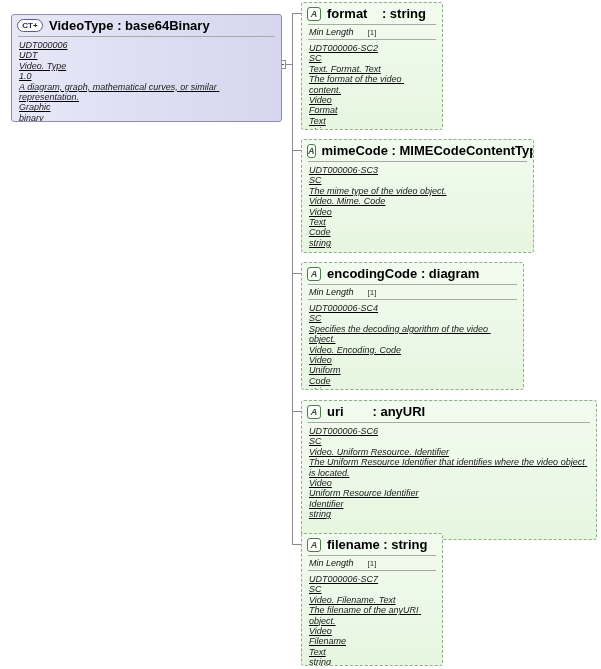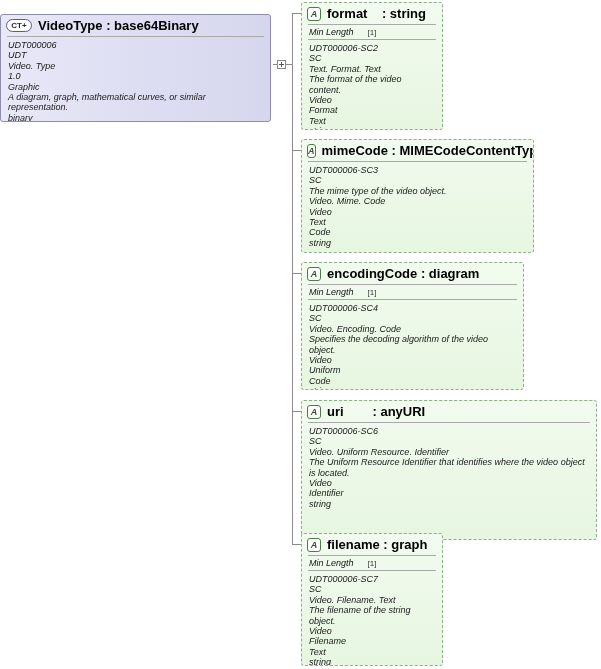--- a/index.html
+++ b/index.html
@@ -98,20 +98,21 @@
     padding: 2px 7px 2px 7px;
     font-size: 9px;
     font-style: italic;
     color: #111111;
     text-align: right;
   }
   .minlen-row .occ { font-style: normal; font-size: 8px; color: #333; }
 
   .body {
     padding: 3px 7px 5px 7px;
+    text-decoration: underline;
   }
   .body .line {
     font-size: 9px;
     font-style: italic;
     line-height: 10.4px;
     color: #1a1a1a;
     white-space: pre-wrap;
   }
 
   
@@ -147,33 +148,33 @@
   <div class="ln h" style="left:273px; top:64px; width:4px;"></div>
   <div class="ln h" style="left:286px; top:64px; width:6px;"></div>
   <div class="ln v" style="left:292px; top:13px; height:532px;"></div>
 
   <div class="ln h" style="left:292px; top:13px; width:9px;"></div>
   <div class="ln h" style="left:292px; top:150px; width:9px;"></div>
   <div class="ln h" style="left:292px; top:273px; width:9px;"></div>
   <div class="ln h" style="left:292px; top:411px; width:9px;"></div>
   <div class="ln h" style="left:292px; top:544px; width:9px;"></div>
 
-  <div class="node ct" style="left:0; top:14px; width:271px; height:108px;">
+  <div class="node ct" style="left:11px; top:14px; width:271px; height:108px;">
     <div class="node-header">
       <span class="badge ct-badge">CT+</span>
       <span class="title">VideoType : base64Binary</span>
     </div>
     <div class="sep"></div>
     <div class="body">
       <div class="line">UDT000006</div>
       <div class="line">UDT</div>
       <div class="line">Video. Type</div>
       <div class="line">1.0</div>
+      <div class="line">A diagram, graph, mathematical curves, or similar representation.</div>
       <div class="line">Graphic</div>
-      <div class="line">A diagram, graph, mathematical curves, or similar representation.</div>
       <div class="line">binary</div>
     </div>
   </div>
 
   <div class="node attr" style="left:301px; top:2px; width:142px; height:128px;">
     <div class="node-header">
       <span class="badge a-badge">A</span>
       <span class="title">format    : string</span>
     </div>
     <div class="sep"></div>
@@ -219,62 +220,63 @@
     </div>
     <div class="sep"></div>
     <div class="minlen-row">
       <span>Min Length</span>
       <span class="occ">[1]</span>
     </div>
     <div class="sep"></div>
     <div class="body">
       <div class="line">UDT000006-SC4</div>
       <div class="line">SC</div>
+      <div class="line">Specifies the decoding algorithm of the video object.</div>
       <div class="line">Video. Encoding. Code</div>
-      <div class="line">Specifies the decoding algorithm of the video object.</div>
       <div class="line">Video</div>
       <div class="line">Uniform</div>
       <div class="line">Code</div>
       <div class="line">string</div>
     </div>
   </div>
 
   <div class="node attr" style="left:301px; top:400px; width:296px; height:140px;">
     <div class="node-header">
       <span class="badge a-badge">A</span>
       <span class="title">uri        : anyURI</span>
     </div>
     <div class="sep"></div>
     <div class="body">
       <div class="line">UDT000006-SC6</div>
       <div class="line">SC</div>
       <div class="line">Video. Uniform Resource. Identifier</div>
       <div class="line">The Uniform Resource Identifier that identifies where the video object is located.</div>
       <div class="line">Video</div>
+      <div class="line">Uniform Resource Identifier</div>
       <div class="line">Identifier</div>
       <div class="line">string</div>
     </div>
   </div>
 
   <div class="node attr" style="left:301px; top:533px; width:142px; height:133px;">
     <div class="node-header">
       <span class="badge a-badge">A</span>
-      <span class="title">filename : graph</span>
+      <span class="title">filename : string</span>
     </div>
     <div class="sep"></div>
     <div class="minlen-row">
       <span>Min Length</span>
       <span class="occ">[1]</span>
     </div>
     <div class="sep"></div>
     <div class="body">
       <div class="line">UDT000006-SC7</div>
       <div class="line">SC</div>
       <div class="line">Video. Filename. Text</div>
-      <div class="line">The filename of the string object.</div>
+      <div class="line">The filename of the anyURI object.</div>
       <div class="line">Video</div>
       <div class="line">Filename</div>
       <div class="line">Text</div>
       <div class="line">string</div>
     </div>
   </div>
 
 </div>
 
 </body></html>

